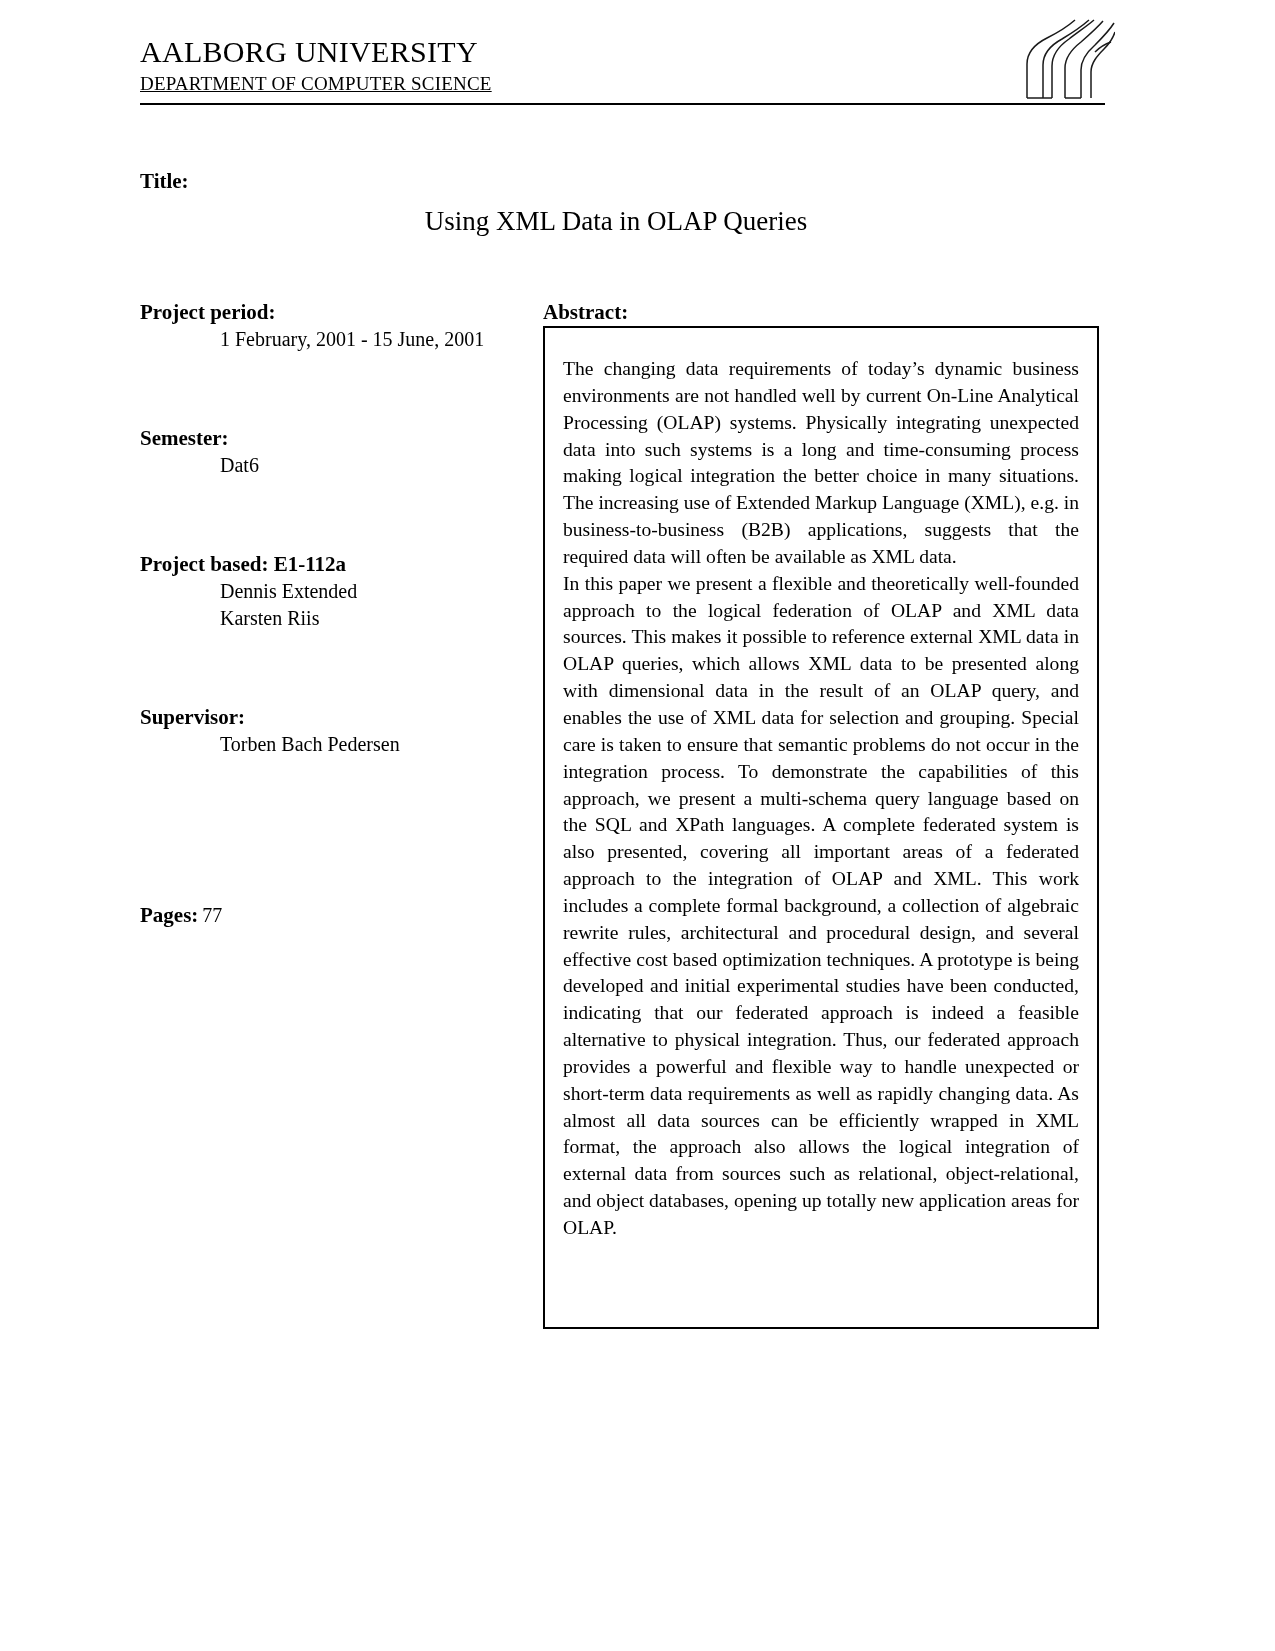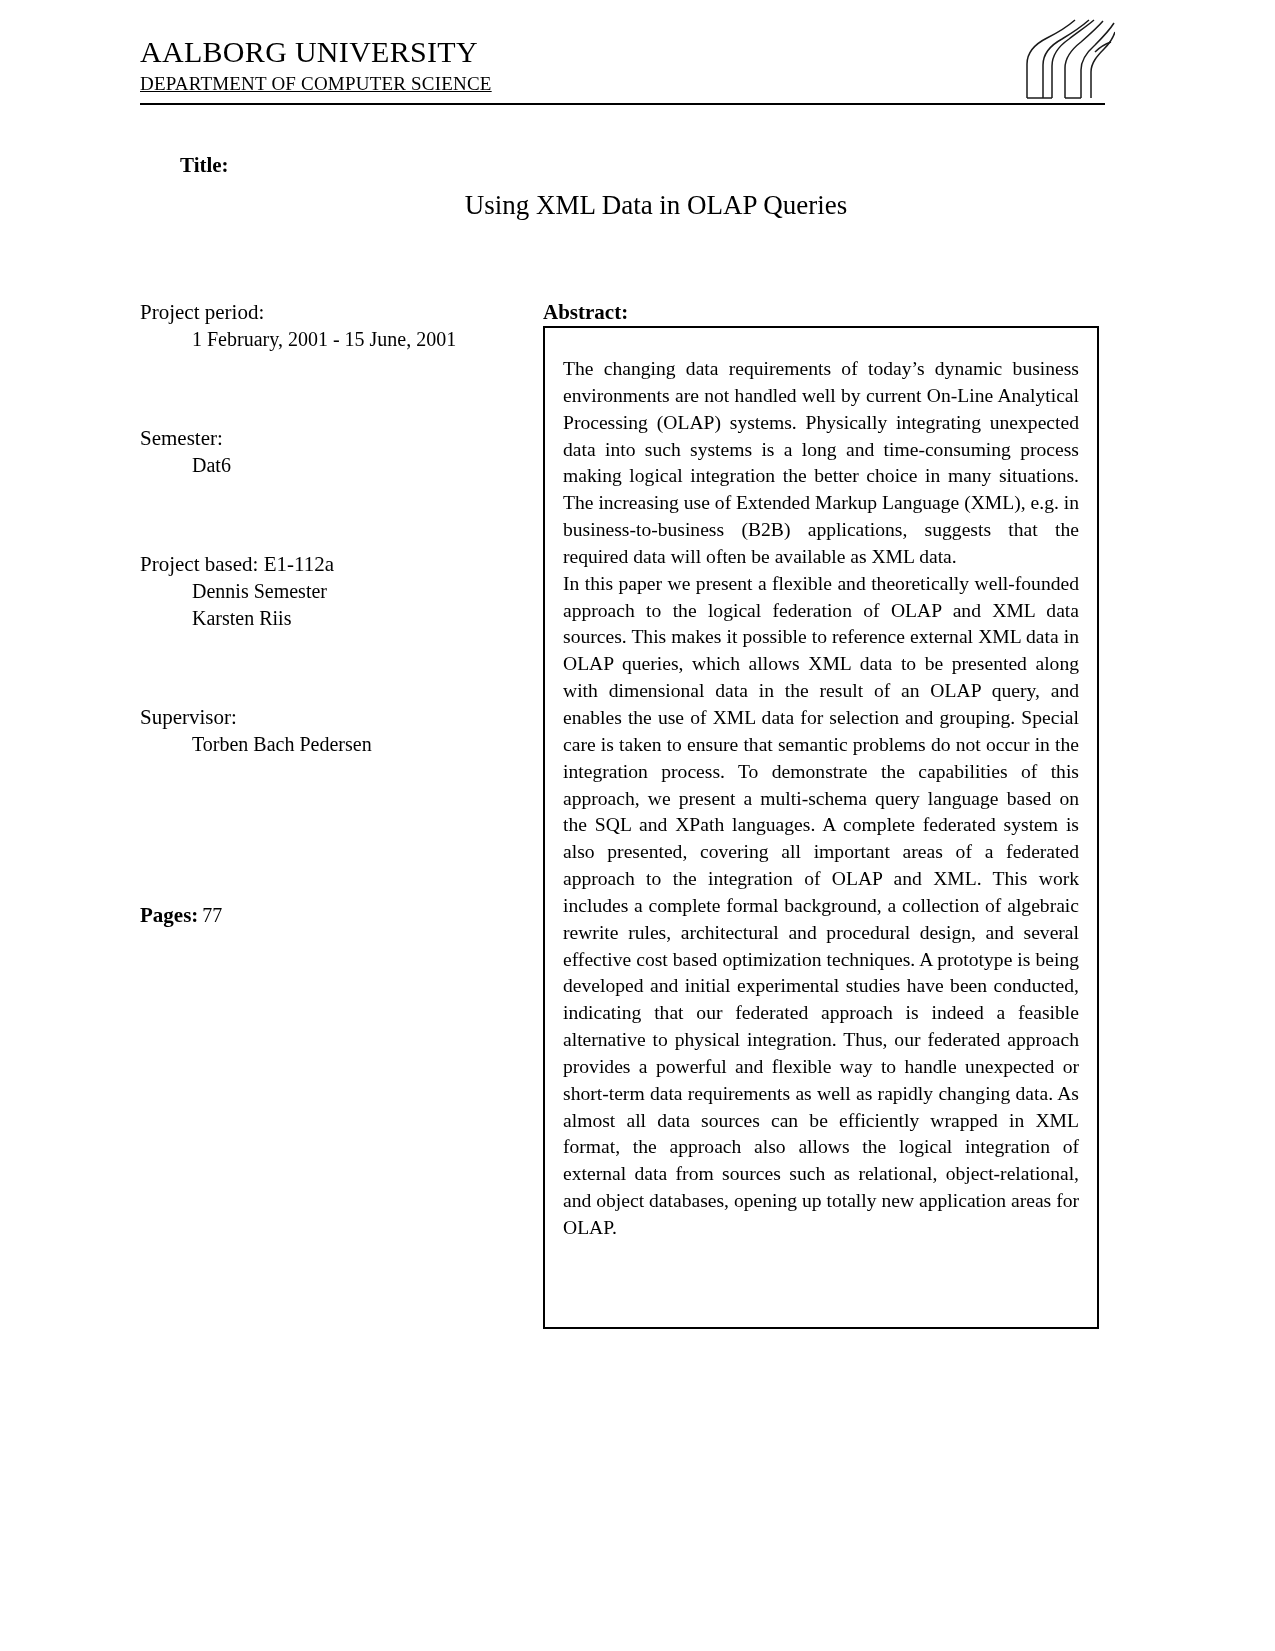--- a/index.html
+++ b/index.html
@@ -60,23 +60,22 @@
     top: 18px;
     width: 120px;
     height: 82px;
   }
   .logo svg { display: block; }
 
   
   .title-block {
     position: absolute;
     left: 140px;
-    top: 152px;
+    top: 168px;
     width: 900px;
-    margin-left: 40px;
   }
   .label-bold {
     font-weight: bold;
     font-size: 21px;
     line-height: 26px;
   }
   .doc-title {
     font-size: 27px;
     line-height: 34px;
     margin-top: 10px;
@@ -87,28 +86,28 @@
 
   
   .meta-col {
     position: absolute;
     left: 140px;
     top: 299px;
     width: 380px;
   }
   .meta-group { margin-bottom: 0; }
   .meta-label {
-    font-weight: normal;
+    font-weight: bold;
     font-size: 21px;
     line-height: 27px;
   }
   .meta-value {
     font-size: 20px;
     line-height: 27px;
-    margin-left: 52px;
+    margin-left: 80px;
   }
   .meta-inline-label {
     font-weight: bold;
     font-size: 21px;
     line-height: 27px;
   }
   .meta-inline-value {
     font-size: 20px;
     font-weight: normal;
   }
@@ -189,21 +188,21 @@
 
     <div class="meta-group">
       <div class="meta-label">Semester:</div>
       <div class="meta-value">Dat6</div>
     </div>
 
     <div class="gap-2"></div>
 
     <div class="meta-group">
       <div class="meta-label">Project based: E1-112a</div>
-      <div class="meta-value">Dennis Semester</div>
+      <div class="meta-value">Dennis Extended</div>
       <div class="meta-value">Karsten Riis</div>
     </div>
 
     <div class="gap-3"></div>
 
     <div class="meta-group">
       <div class="meta-label">Supervisor:</div>
       <div class="meta-value">Torben Bach Pedersen</div>
     </div>
 

